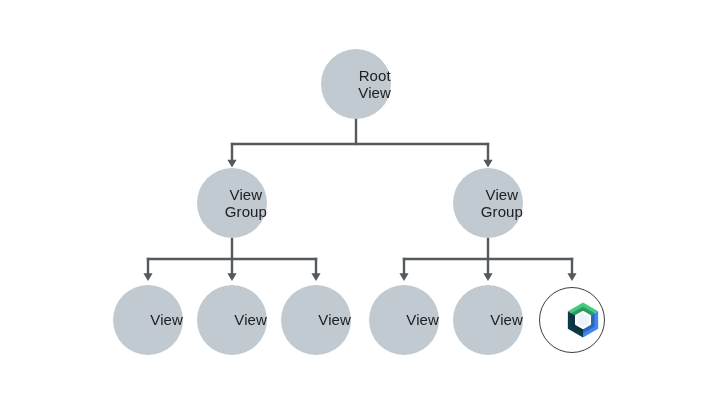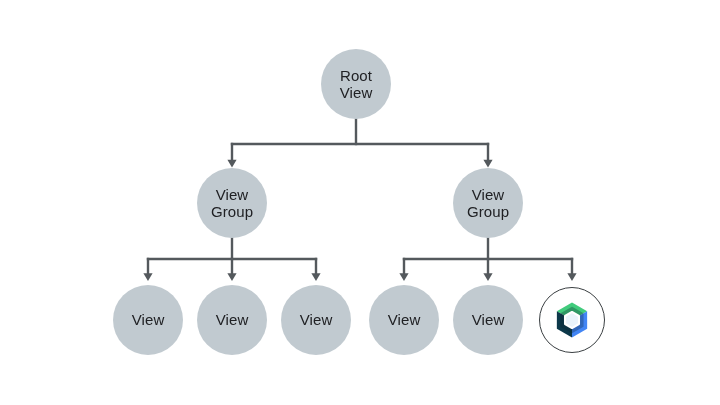--- a/index.html
+++ b/index.html
@@ -21,21 +21,21 @@
     top: 0;
   }
   .node {
     position: absolute;
     width: 70px;
     height: 70px;
     border-radius: 50%;
     background: #c1cad0;
     display: flex;
     align-items: center;
-    justify-content: center;
+    justify-content: flex-end;
     text-align: center;
     box-sizing: border-box;
   }
   .node .label {
     font-size: 15px;
     line-height: 1.15;
     color: #202124;
     white-space: pre-line;
     letter-spacing: 0.1px;
   }

